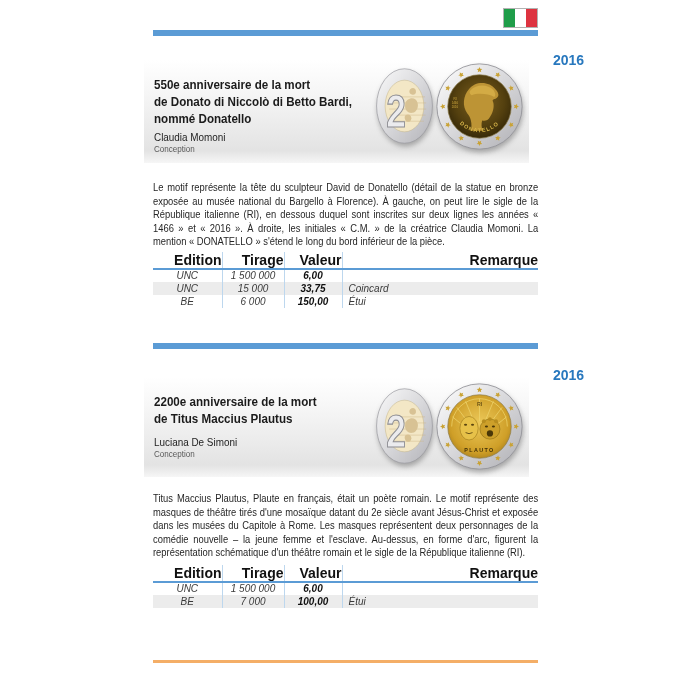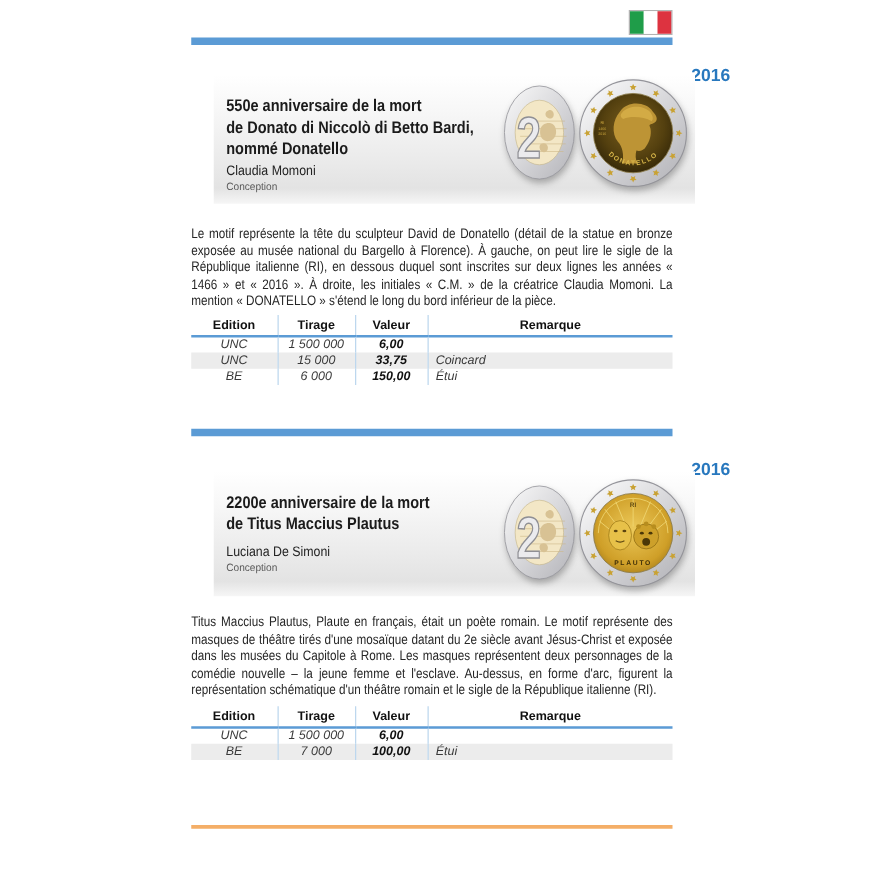--- a/index.html
+++ b/index.html
@@ -13,21 +13,21 @@
           border:1px solid #b2b2b2; display:flex; }
   .flag span { flex:1; }
   .flag .g { background:#1f9d49; } .flag .w { background:#ffffff; } .flag .r { background:#dd3340; }
 
   .blue-bar { position:absolute; left:153px; width:385px; height:6px; background:#5b9bd5; }
   .bar-1 { top:30px; } .bar-2 { top:343px; }
 
   .year { position:absolute; left:553px; font-size:14px; font-weight:bold; color:#2878be; }
   .year-1 { top:52px; } .year-2 { top:367px; }
 
-  .panel { position:absolute; left:171px; width:385px;
+  .panel { position:absolute; left:144px; width:385px;
            background:linear-gradient(180deg,#ffffff 0%,#f7f7f7 28%,#eaeaea 68%,#e3e3e3 88%,#f6f6f6 100%); }
   .panel-1 { top:60px; height:103px; }
   .panel-2 { top:377px; height:100px; }
 
   .title { position:absolute; left:10px; top:16px; font-size:13.5px; font-weight:bold;
            color:#1b1b1b; line-height:17px; white-space:nowrap;
            transform:scaleX(.86); transform-origin:0 0; }
   .author { position:absolute; left:10px; font-size:11px; color:#232323; white-space:nowrap;
             transform:scaleX(.9); transform-origin:0 0; }
   .role   { position:absolute; left:10px; font-size:8.5px; color:#5a5a5a; white-space:nowrap;
@@ -42,22 +42,22 @@
   .panel-2 .coin-nat    { left:292px; top:6px;  width:87px; height:87px; }
   .coin svg { width:100%; height:100%; display:block; }
 
   .desc { position:absolute; left:153px; width:452px; font-size:11px; line-height:13.5px;
           text-align:justify; color:#262626; transform:scaleX(.852); transform-origin:0 0; }
   .desc-1 { top:181px; } .desc-2 { top:492px; }
 
   table.cointable { position:absolute; left:153px; width:385px; border-collapse:collapse;
                     table-layout:fixed; }
   .table-1 { top:252px; } .table-2 { top:565px; }
-  .cointable th { font-size:10px; font-weight:bold; color:#111; height:17px;
-                  text-align:center; border-bottom:2px solid #5b9bd5; }
+  .cointable th { font-size:14px; font-weight:bold; color:#111; height:17px;
+                  text-align:right; border-bottom:2px solid #5b9bd5; }
   .cointable td { font-size:10px; color:#3a3a3a; height:13px; text-align:center;
                   vertical-align:middle; line-height:12px;font-style:italic; }
   .cointable th:not(:last-child), .cointable td:not(:last-child) { border-right:1px solid #bdd7ee; }
   .cointable tbody tr:nth-child(even) { background:#ececec; }
   .cointable td.valeur { font-weight:bold; color:#101010; }
   .cointable td.remarque { text-align:left; padding-left:6px; }
 
   .footer-line { position:absolute; left:153px; top:660px; width:385px; height:3px; background:#f4ae67; }
   .page-number { position:absolute; left:478px; top:670px; width:60px; text-align:right;
                  font-size:14px; font-weight:bold; color:#111;margin-top:39px; }

